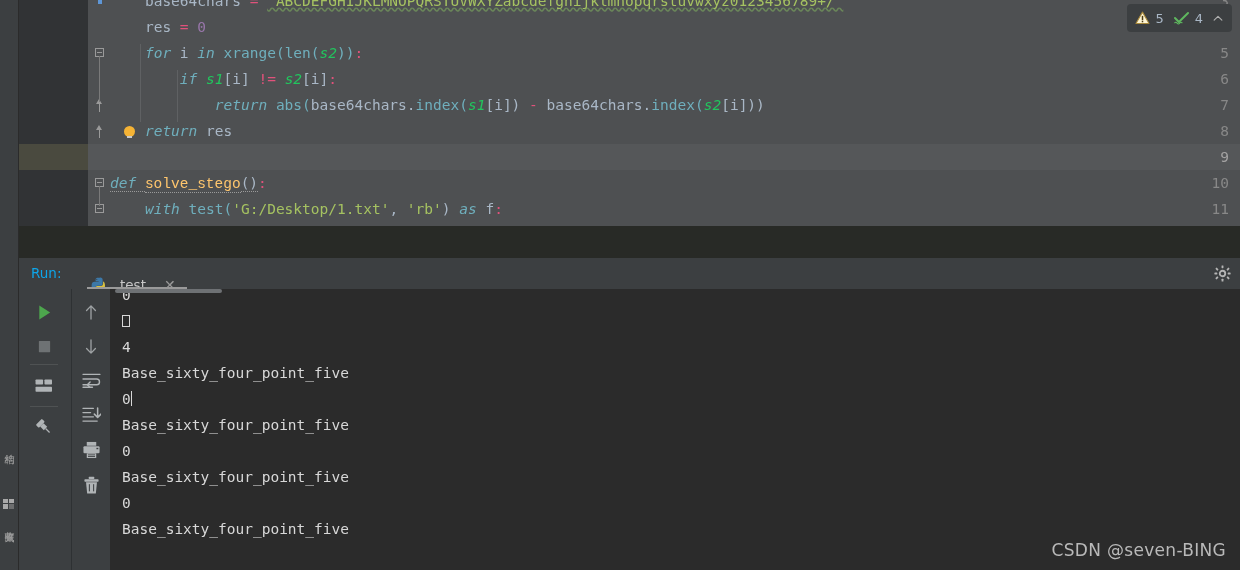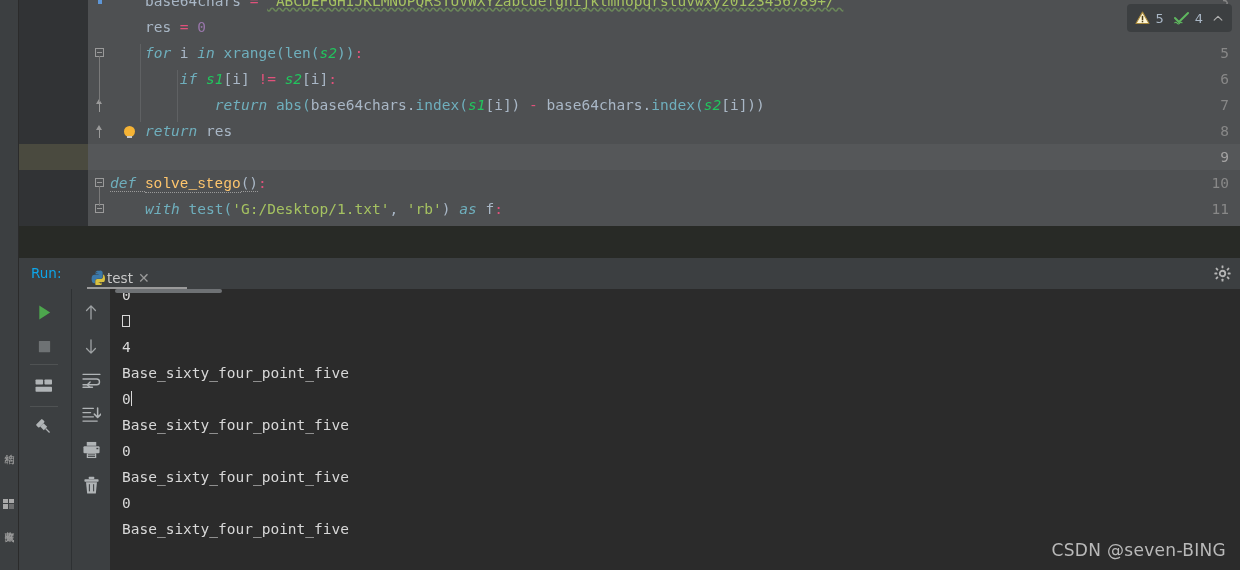--- a/index.html
+++ b/index.html
@@ -196,22 +196,22 @@
     background: #3C3F41;
   }
   .run-label {
     position: absolute; left: 12px; top: 7px;
     font-size: 13.5px; color: #0ea5e9;
   }
   .run-tab {
     position: absolute; left: 66px; top: 0;
     height: 21px;
     display: flex; align-items: center;
-    gap: 1px;
-    padding: 9px 6px;
+    gap: 14px;
+    padding: 16px 6px;
   }
   .run-tab .tab-title { font-size: 13.5px; color: #C8C8C8; }
   .tab-close {
     font-size: 14px; color: #999; margin-left: 4px; line-height: 1;
   }
   .tab-underline {
     position: absolute; left: 68px; top: 29px;
     width: 100px; height: 2px;
     background: #9A9A9A;
   }

